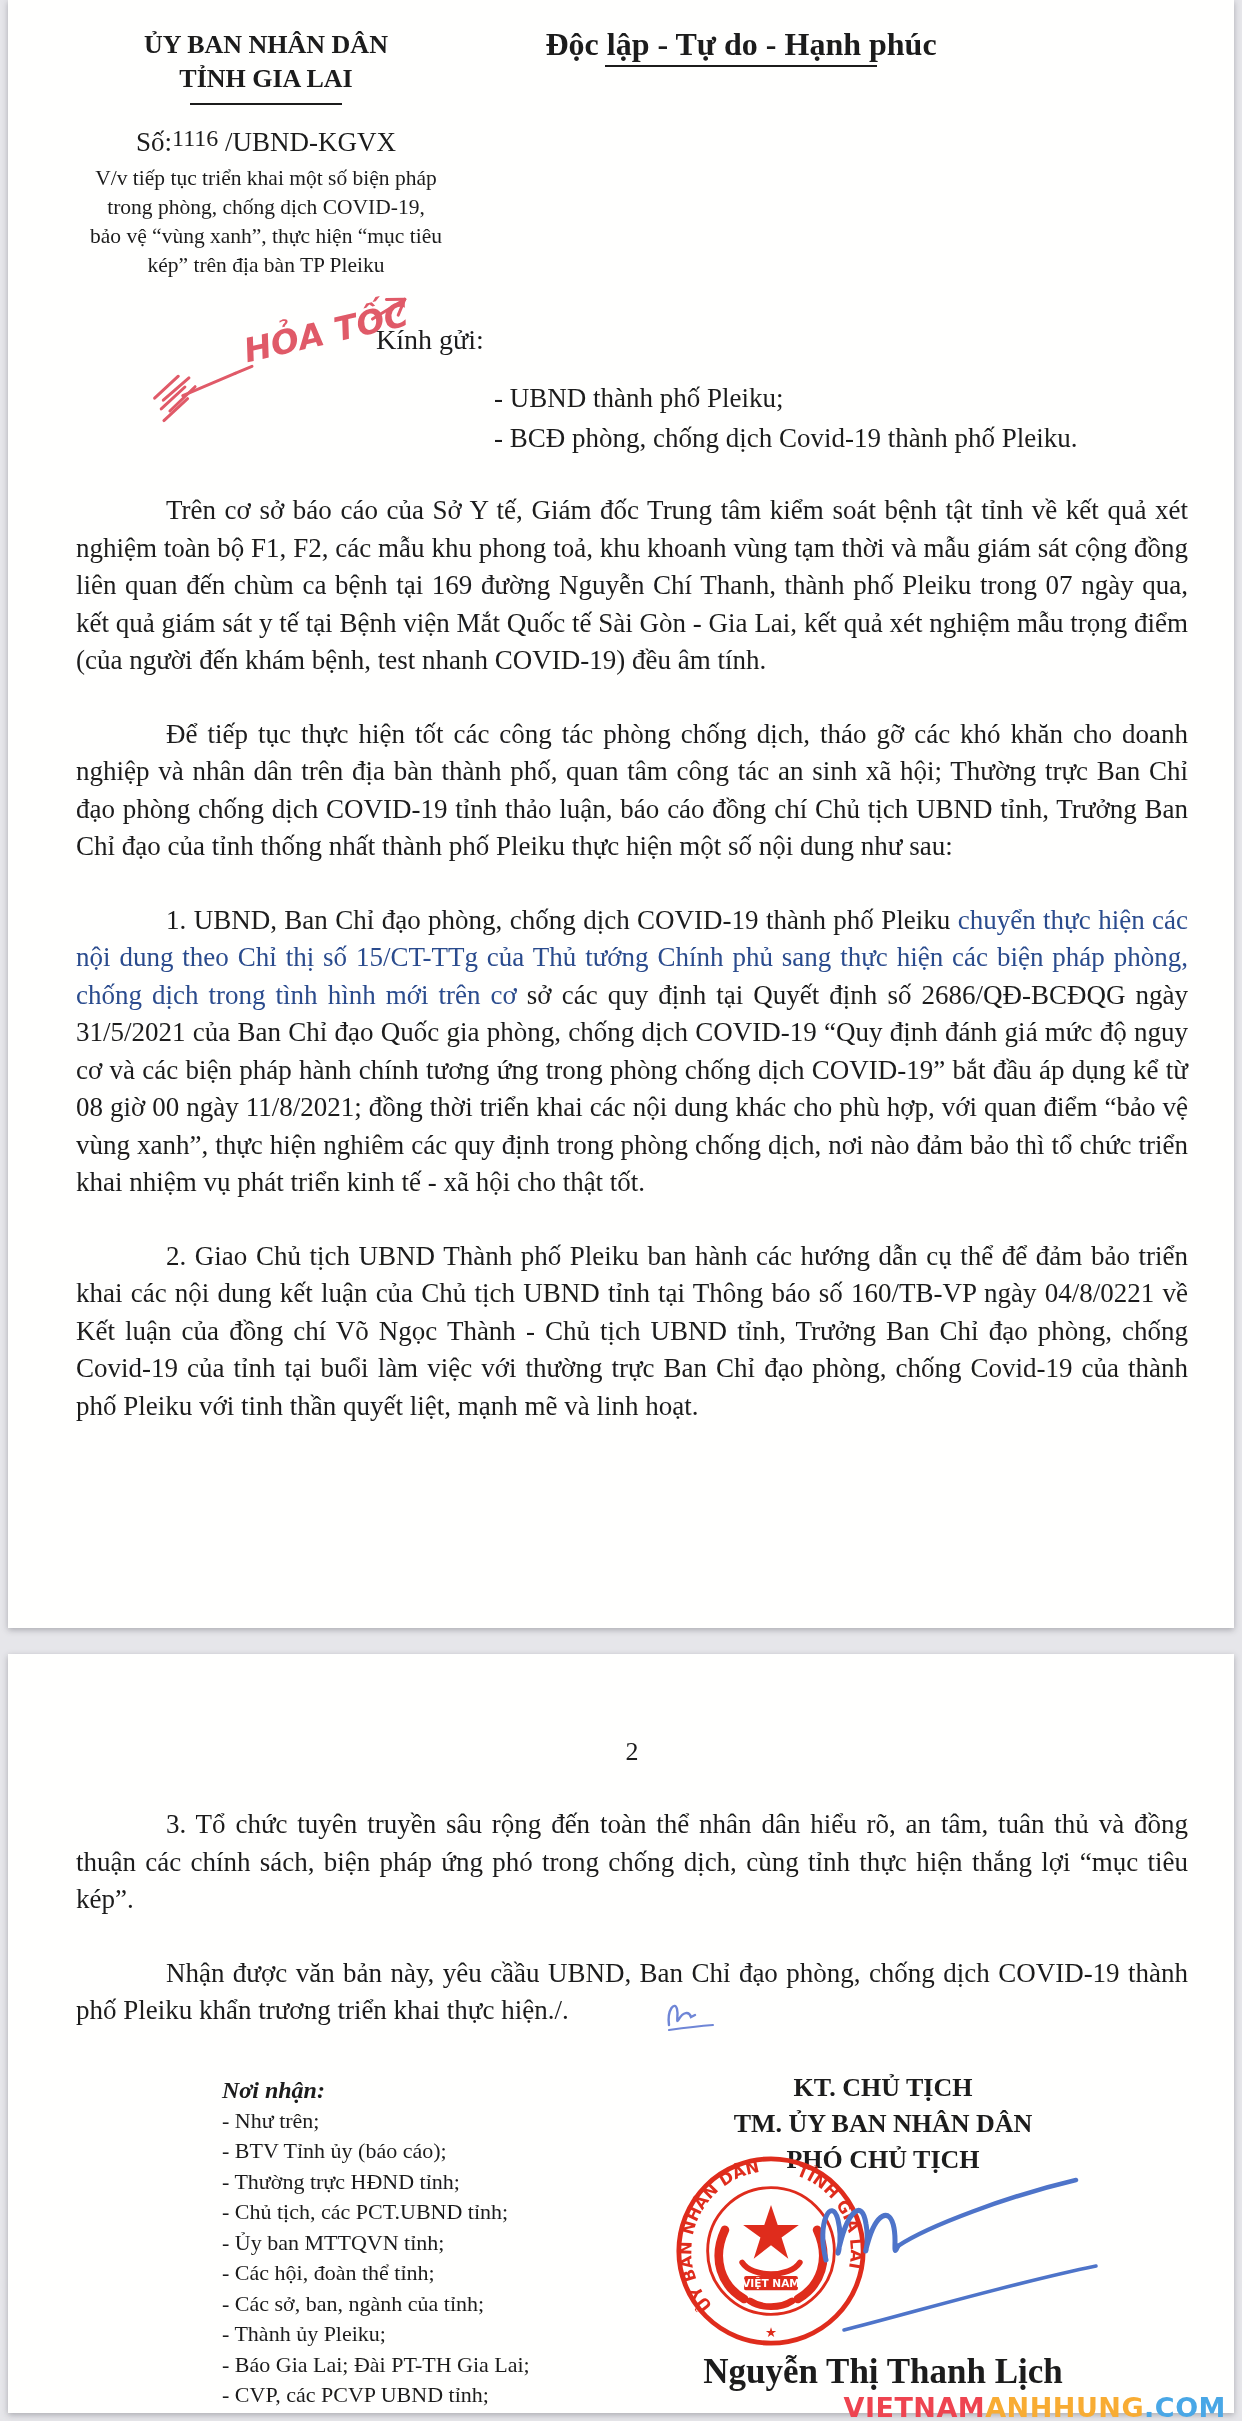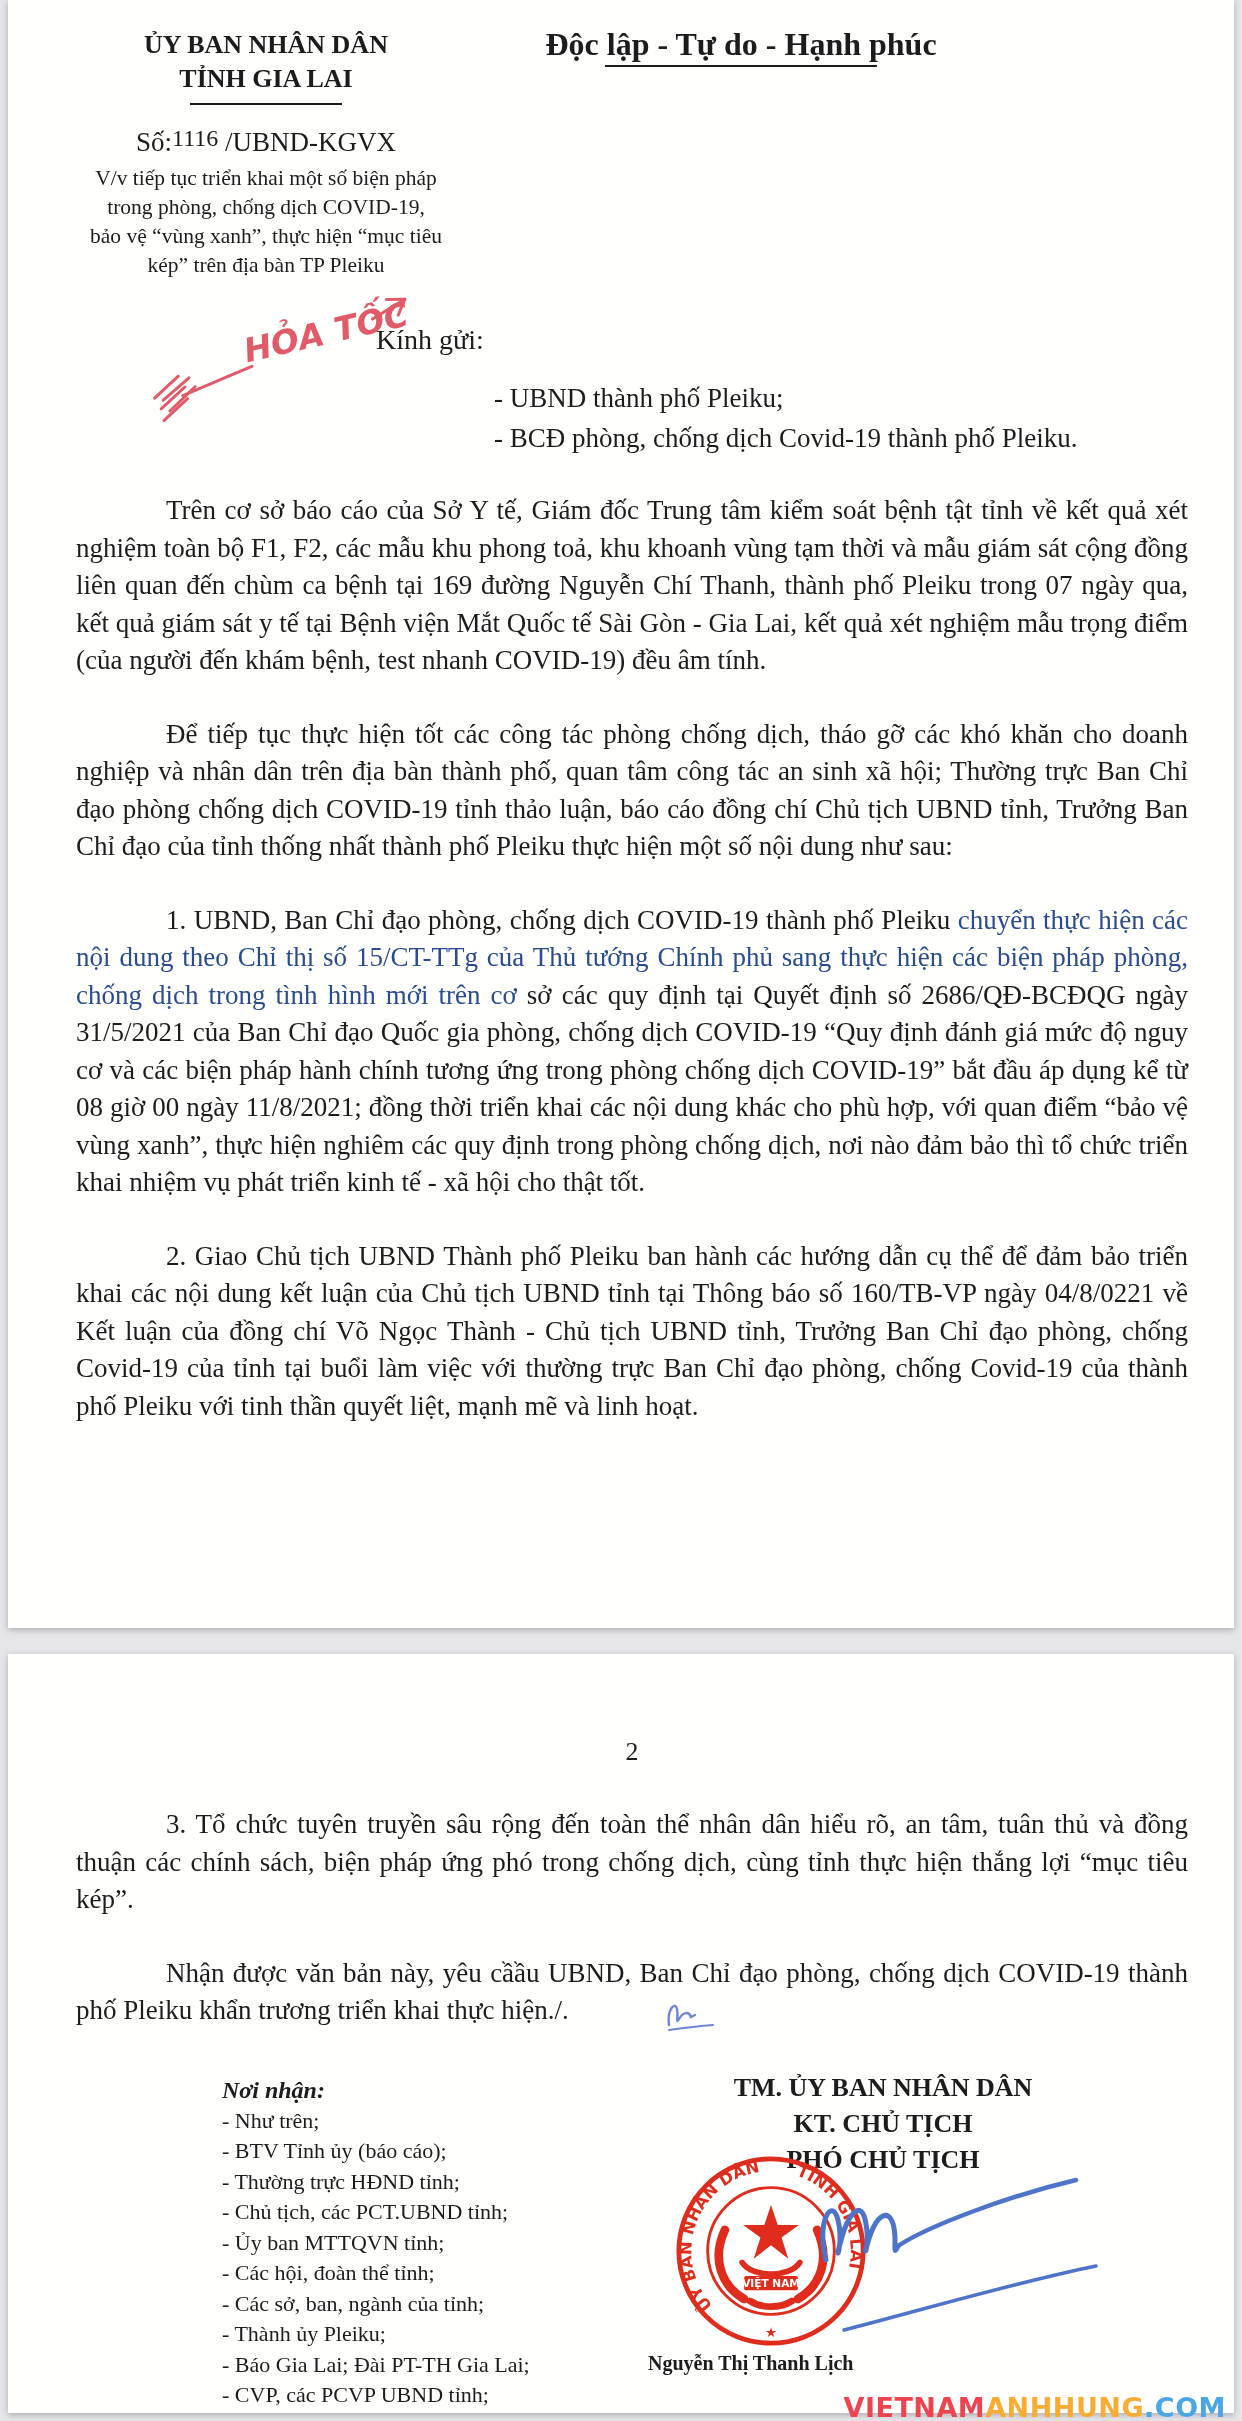--- a/index.html
+++ b/index.html
@@ -58,21 +58,21 @@
   .pagenum{padding-top:80px;text-align:center;font-size:26px;line-height:36px;}
   .p5{margin-top:46px;}
   .sig-initial{display:inline-block;vertical-align:-14px;margin-left:6px;}
 
   .footer{position:relative;margin-top:18px;height:520px;}
   .noinhan{position:absolute;left:146px;top:12px;}
   .noinhan-title{font-weight:bold;font-style:italic;font-size:24px;line-height:32px;}
   .noinhan-item{font-size:22px;line-height:30.5px;}
   .sigblock{position:absolute;left:572px;top:8px;width:470px;text-align:center;}
   .sig-line{font-weight:bold;font-size:26px;line-height:36px;}
-  .sig-name{position:absolute;left:0;top:282px;width:100%;text-align:left;font-weight:bold;font-size:20px;}
+  .sig-name{position:absolute;left:0;top:282px;width:100%;text-align:center;font-weight:bold;font-size:35px;}
   .stamp{position:absolute;left:27px;top:85px;}
   .signature{position:absolute;left:160px;top:92px;}
 
   
   .watermark{
     position:absolute;right:16px;bottom:-2px;
     font-family:"DejaVu Sans","Liberation Sans",sans-serif;
     font-weight:800;font-size:27px;letter-spacing:.5px;white-space:nowrap;
   }
   .wm-1{color:#ee4450;}
@@ -154,22 +154,22 @@
         <div class="noinhan-item">- Ủy ban MTTQVN tỉnh;</div>
         <div class="noinhan-item">- Các hội, đoàn thể tỉnh;</div>
         <div class="noinhan-item">- Các sở, ban, ngành của tỉnh;</div>
         <div class="noinhan-item">- Thành ủy Pleiku;</div>
         <div class="noinhan-item">- Báo Gia Lai; Đài PT-TH Gia Lai;</div>
         <div class="noinhan-item">- CVP, các PCVP UBND tỉnh;</div>
         <div class="noinhan-item">- Lưu: VT, KTTH, KGVX.</div>
       </div>
 
       <div class="sigblock">
+        <div class="sig-line">KT. CHỦ TỊCH</div>
         <div class="sig-line">TM. ỦY BAN NHÂN DÂN</div>
-        <div class="sig-line">KT. CHỦ TỊCH</div>
         <div class="sig-line">PHÓ CHỦ TỊCH</div>
 
         <div class="stamp">
           <svg width="192" height="192" viewBox="0 0 200 200">
             <defs>
               <path id="arcL" d="M 100,183 A 83,83 0 1 1 100.01,183"></path>
               <path id="innerc" d="M 100,158 A 58,58 0 1 1 100.01,158"></path>
             </defs>
             <circle cx="100" cy="100" r="96" fill="none" stroke="#df2c1c" stroke-width="5"></circle>
             <circle cx="100" cy="100" r="66" fill="none" stroke="#df2c1c" stroke-width="3"></circle>

